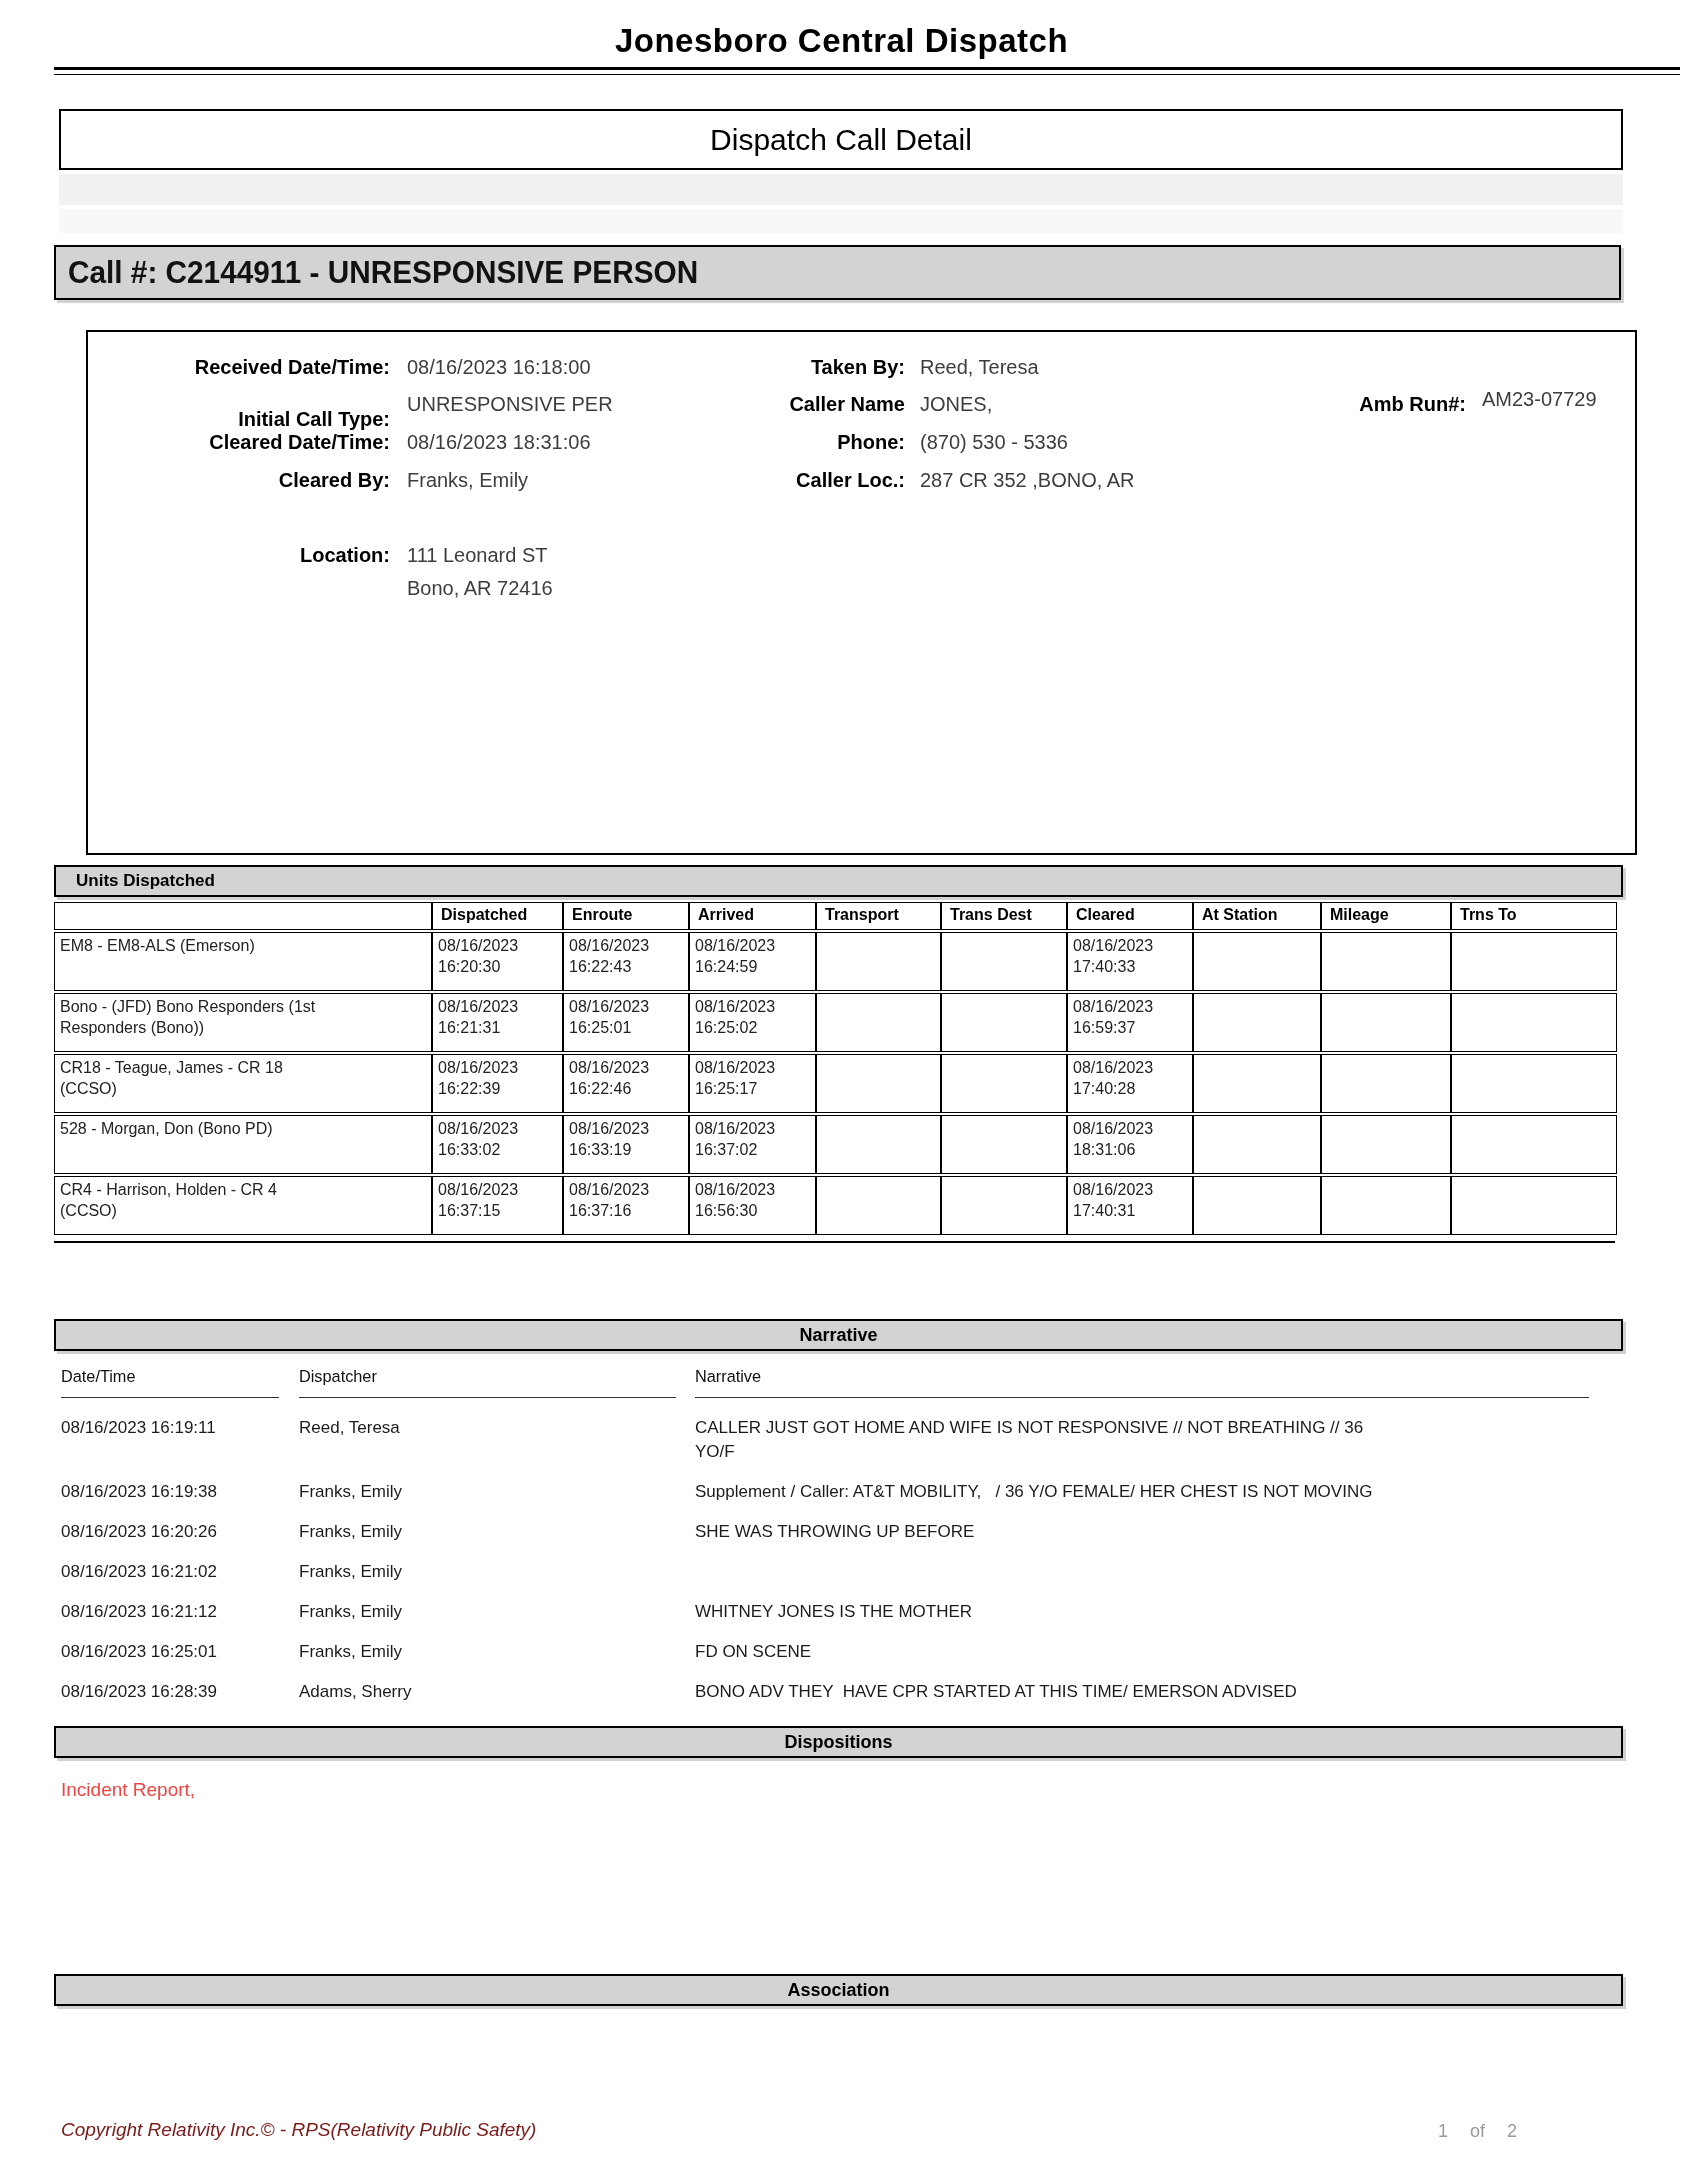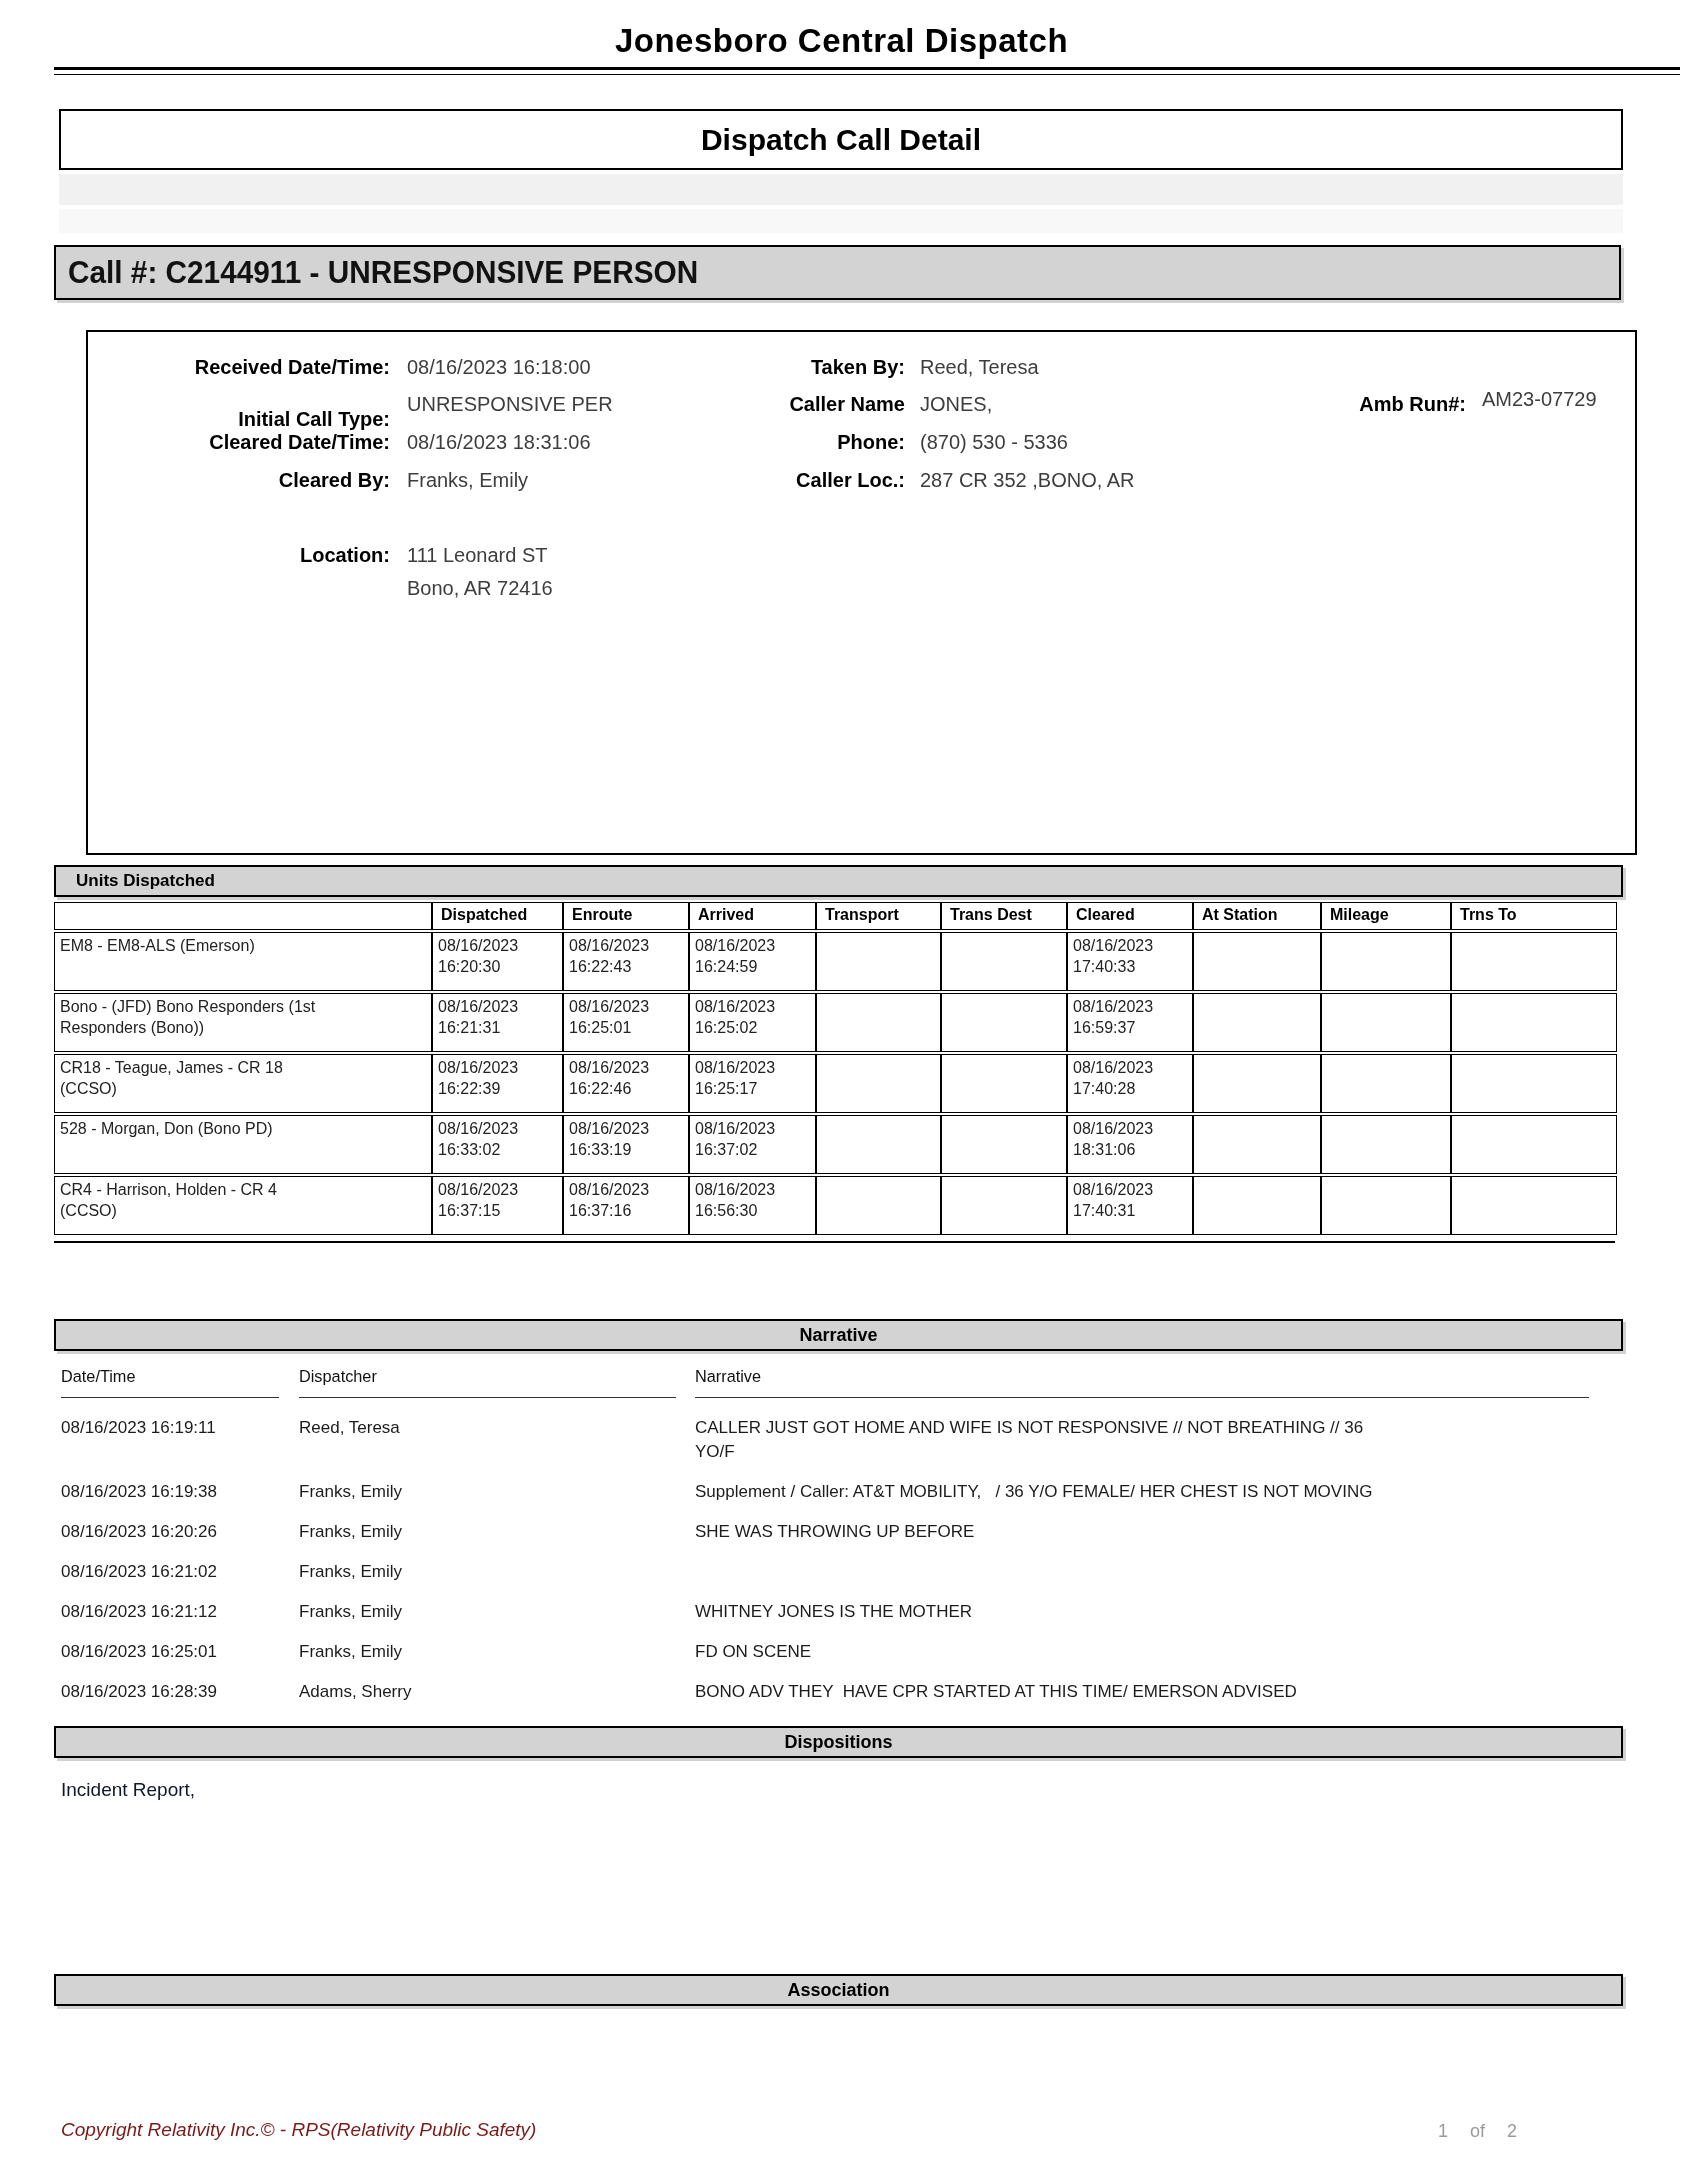--- a/index.html
+++ b/index.html
@@ -24,21 +24,21 @@
   .rule-thick { position: absolute; left: 54px; top: 67px; width: 1626px; height: 3px; background: #000; }
   .rule-thin  { position: absolute; left: 54px; top: 74px; width: 1626px; height: 1px; background: #000; }
   .report-title-box {
     position: absolute;
     left: 59px; top: 109px; width: 1564px; height: 61px;
     border: 2px solid #000;
     background: #fff;
     text-align: center;
     line-height: 57px;
     font-size: 30px;
-    font-weight: bold;
+    font-weight: normal;
   }
   .band1 { position: absolute; left: 59px; top: 174px; width: 1564px; height: 31px; background: #f1f1f1; }
   .band2 { position: absolute; left: 59px; top: 209px; width: 1564px; height: 24px; background: #f8f8f8; }
   .call-banner {
     position: absolute;
     left: 54px; top: 245px; width: 1567px; height: 55px;
     background: #d3d3d3;
     border: 2px solid #000;
     box-shadow: 3px 3px 0 rgba(0,0,0,0.18);
     line-height: 51px;
@@ -115,21 +115,21 @@
   .narr-head-text { left: 695px; }
   .narr-underline { position: absolute; top: 1397px; height: 1px; background: #333; }
   .narr-ul-1 { left: 61px; width: 218px; }
   .narr-ul-2 { left: 299px; width: 377px; }
   .narr-ul-3 { left: 695px; width: 894px; }
   .narr-rows { position: absolute; left: 61px; top: 1416px; width: 1533px; }
   .narr-row { display: flex; margin-bottom: 16px; line-height: 24px; font-size: 17px; color: #1c1c1c; }
   .narr-time { width: 238px; flex: none; }
   .narr-disp { width: 396px; flex: none; }
   .narr-text { flex: 1; white-space: pre-wrap; }
-  .dispositions-value { position: absolute; left: 61px; top: 1779px; font-size: 19px; color: #0f172a; }
+  .dispositions-value { position: absolute; left: 61px; top: 1779px; font-size: 19px; color: #ef4444; }
   .footer-copyright {
     position: absolute;
     left: 61px; top: 2119px;
     font-size: 19px;
     font-style: italic;
     color: #7a1a1a;
   }
   .page-num {
     position: absolute;
     left: 1438px; top: 2121px;

